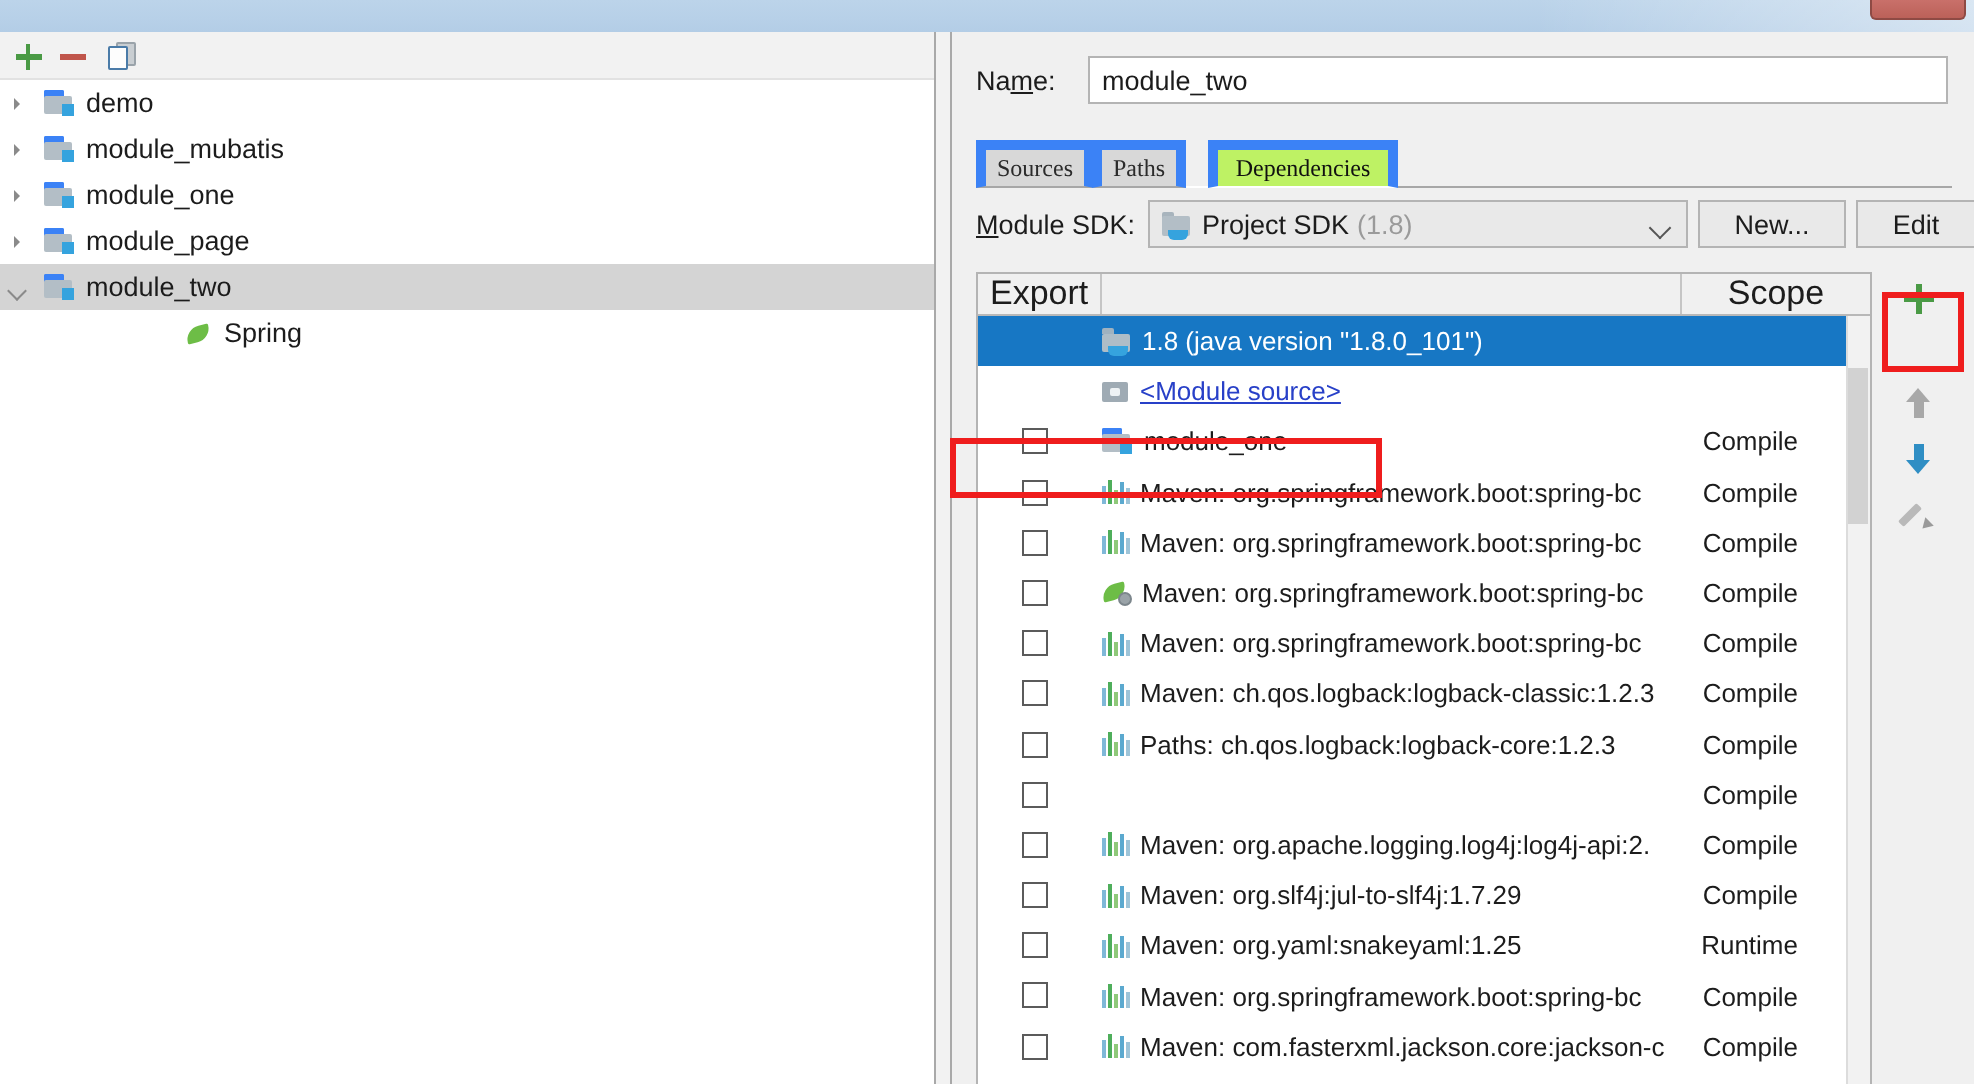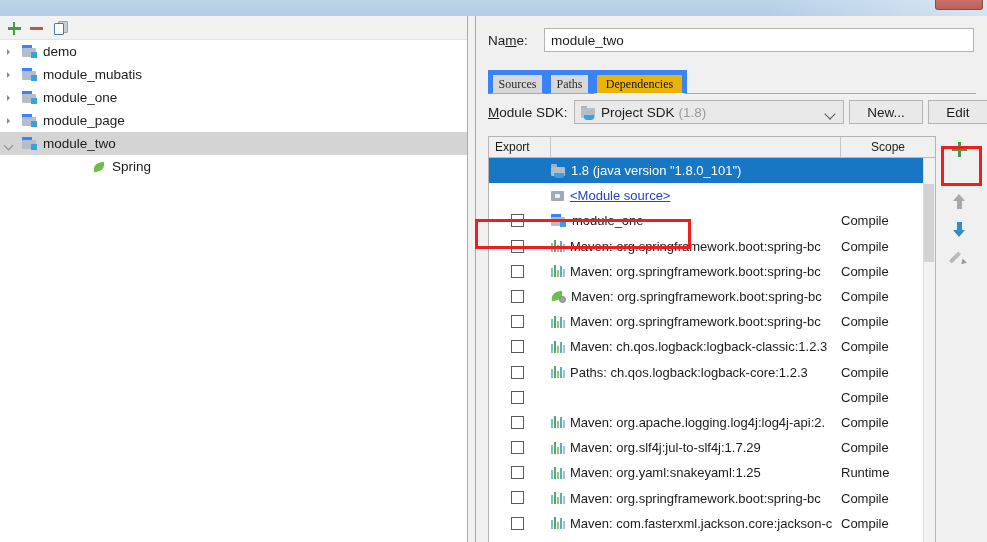--- a/index.html
+++ b/index.html
@@ -68,21 +68,21 @@
   .name-input{position:absolute;left:56px;top:0;width:430px;height:24px;
     background:#ffffff;border:1px solid #b4b4b4;box-sizing:border-box;
     font-family:"Liberation Sans", sans-serif;font-size:13.5px;color:#1c1c1c;
     padding:0 6px;line-height:22px;outline:none;}
 
   .tabs{position:absolute;left:12px;top:54px;width:488px;height:24px;}
   .tab{position:absolute;top:0;height:24px;box-sizing:border-box;
     background:#d8d8d8;border:5px solid #3b82f6;border-bottom:1px solid #a7a7a7;
     font-size:12px;color:#2b2b2b;display:flex;align-items:center;
     justify-content:center;cursor:default;font-family:Liberation Serif, serif;}
-  .tab.active{background:#eab308;border-bottom:1px solid #ffffff;color:#111;z-index:3;}
+  .tab.active{background:#bef264;border-bottom:1px solid #ffffff;color:#111;z-index:3;margin-left:12px;}
   #tab-sources{left:0;width:59px;}
   #tab-paths{left:58px;width:47px;}
   #tab-dependencies{left:104px;width:95px;}
   .tabs-underline{position:absolute;left:0;top:23px;width:488px;height:1px;background:#a7a7a7;}
   .tabs-underline-cut{position:absolute;left:105px;top:23px;width:93px;height:1px;background:#ffffff;}
 
   .sdk-row{position:absolute;left:12px;top:84px;width:488px;height:26px;}
   .sdk-lbl{position:absolute;left:0;top:5px;font-size:13.5px;color:#1c1c1c;}
   .sdk-combo{position:absolute;left:86px;top:0;width:270px;height:24px;
     background:#e9e9e9;border:1px solid #b4b4b4;box-sizing:border-box;
@@ -98,37 +98,37 @@
   .btn{position:absolute;top:0;height:24px;background:#e9e9e9;border:1px solid #b4b4b4;
     box-sizing:border-box;font-size:13.5px;color:#1c1c1c;display:flex;align-items:center;
     justify-content:center;cursor:default;font-family:"Liberation Sans", sans-serif;}
   #btn-new{left:361px;width:74px;}
   #btn-edit{left:440px;width:60px;}
 
   
   .tbl-wrap{position:absolute;left:12px;top:120px;width:448px;height:406px;
     border:1px solid #b4b4b4;border-bottom:none;box-sizing:border-box;background:#fff;overflow:hidden;}
   .thead{position:relative;height:20px;background:#f0f0f0;border-bottom:1px solid #b8b8b8;}
-  .th{position:absolute;top:0;height:20px;font-size:12px;color:#1c1c1c;
+  .th{position:absolute;top:0;height:20px;font-size:17px;color:#1c1c1c;
     display:flex;align-items:center;box-sizing:border-box;}
   #th-export{left:0;width:62px;justify-content:flex-start;padding-left:6px;border-right:1px solid #c5c5c5;}
   #th-mid{left:62px;width:290px;border-right:1px solid #c5c5c5;}
   #th-scope{left:352px;width:94px;justify-content:center;}
 
   .tbody{position:relative;height:384px;}
   .row{position:relative;height:25.2px;display:flex;align-items:center;cursor:default;}
   .row.selected{background:#1777c4;}
   .cb{position:absolute;left:22px;top:6px;width:13px;height:13px;
     background:#fff;border:1px solid #5b5b5b;box-sizing:border-box;}
   .rlabel{position:absolute;left:62px;display:flex;align-items:center;
     width:286px;white-space:nowrap;overflow:hidden;}
   .rtext{font-size:13px;color:#1c1c1c;}
   .row.selected .rtext{color:#ffffff;}
   .rtext.link{color:#2840c8;text-decoration:underline;}
-  .rscope{position:absolute;left:352px;width:78px;
+  .rscope{position:absolute;left:332px;width:78px;text-align:right;
     font-size:13px;color:#1c1c1c;}
   .rcaret{position:absolute;left:440px;top:10px;width:0;height:0;
     border-left:4.5px solid transparent;border-right:4.5px solid transparent;
     border-top:5px solid #2a86c8;}
 
   
   .ico-jar{position:relative;width:14px;height:12px;margin-right:5px;flex:0 0 14px;}
   .ico-jar i{position:absolute;bottom:0;width:2px;display:block;}
   .ico-jar i:nth-child(1){left:0px;height:9px;background:#7fb8d8;}
   .ico-jar i:nth-child(2){left:3px;height:12px;background:#4fae5b;}

